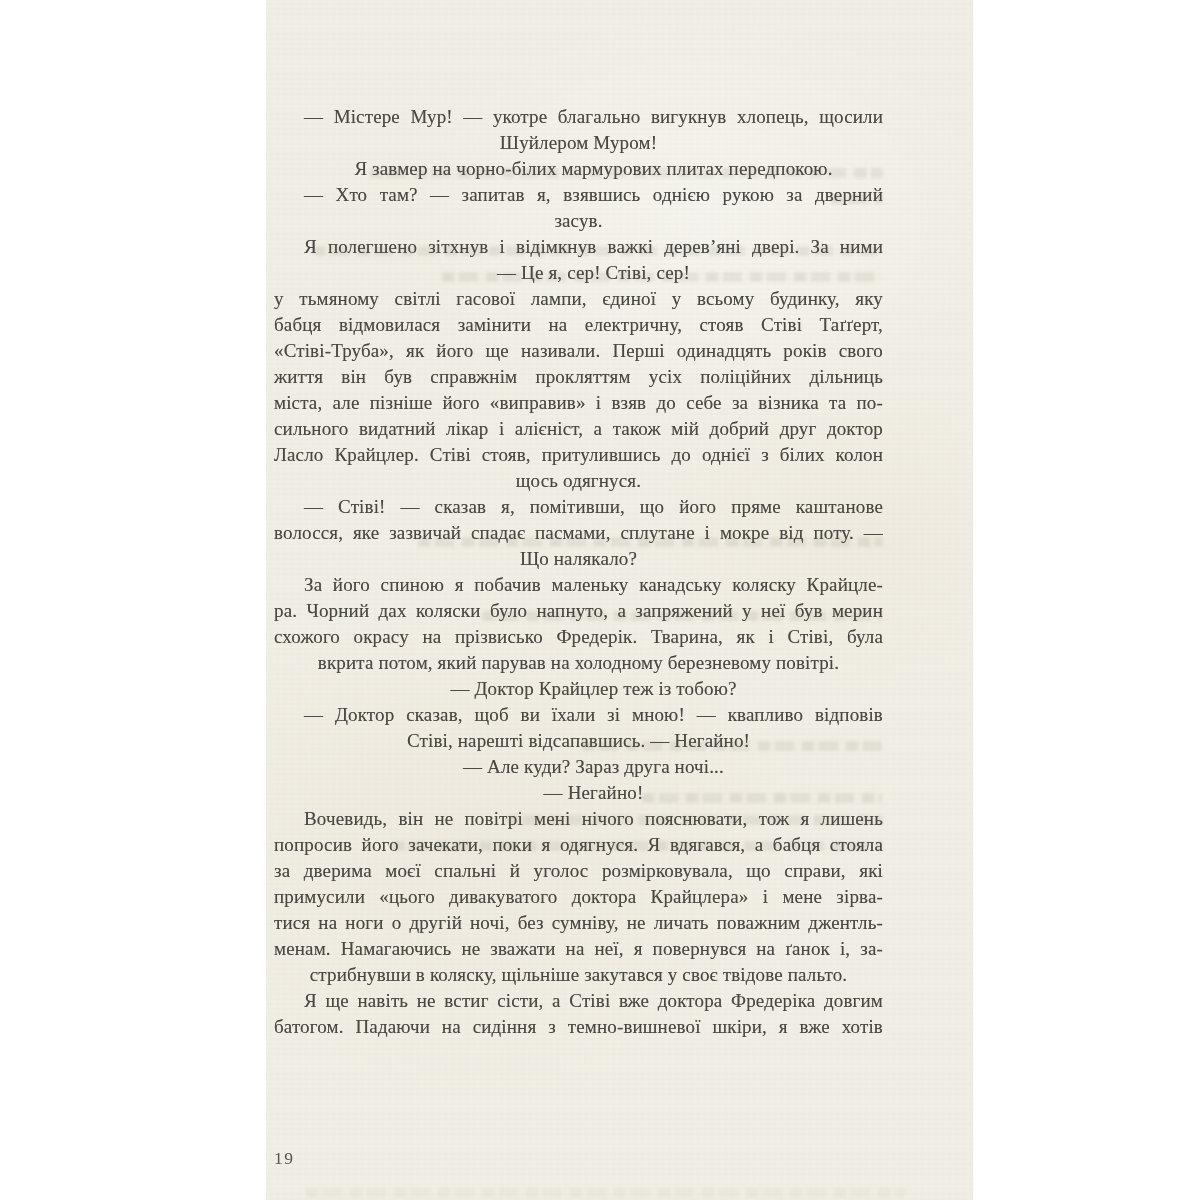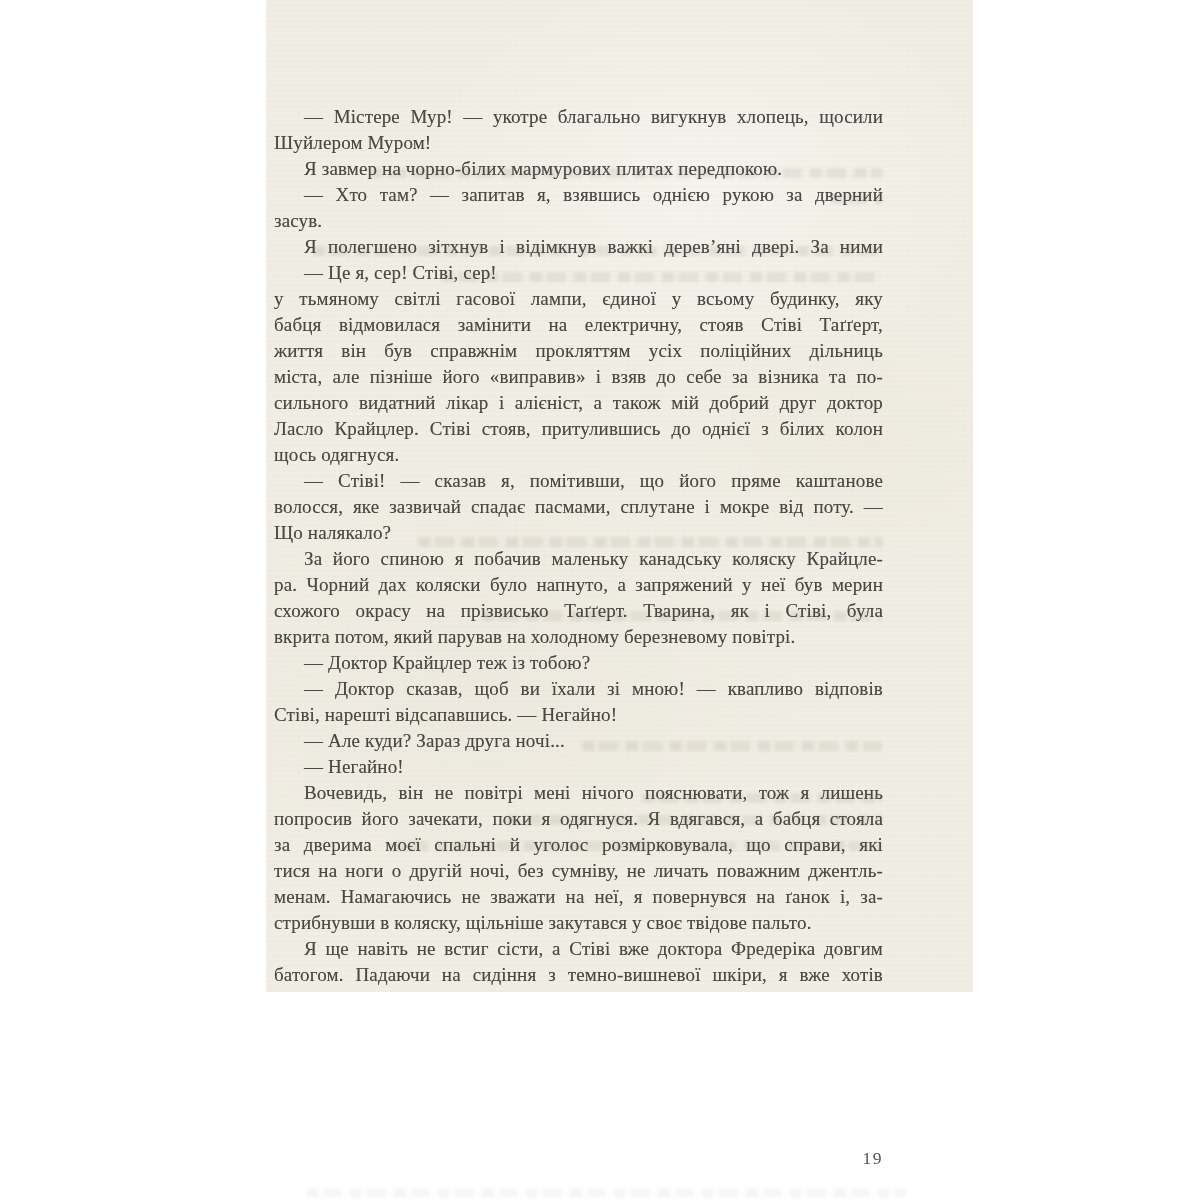--- a/index.html
+++ b/index.html
@@ -14,21 +14,21 @@
     background: var(--margin_bg, #ffffff);
     overflow: hidden;
     font-family: "Liberation Serif", "DejaVu Serif", serif;
   }
   
   .paper {
     position: absolute;
     left: 266px;
     top: 0;
     width: 707px;
-    height: 992px;
+    height: 1200px;
     background-color: var(--paper, #f0ede4);
     background-image:
       radial-gradient(ellipse 420px 300px at 62% 18%, rgba(255,255,255,0.35), rgba(255,255,255,0) 70%),
       radial-gradient(ellipse 500px 380px at 30% 70%, rgba(226,220,203,0.22), rgba(226,220,203,0) 65%),
       radial-gradient(ellipse 300px 200px at 85% 45%, rgba(233,228,212,0.30), rgba(233,228,212,0) 70%);
   }
   
   .grain {
     position: absolute;
     inset: 0;
@@ -43,36 +43,36 @@
     top: 104px;
     width: 609px;
     color: var(--ink, #4a4843);
   }
   .line {
     height: 26px;
     line-height: 26px;
     font-size: 19px;
     letter-spacing: 0.15px;
     white-space: normal;
-    text-align: left;
+    text-align: center;
     text-shadow: 0 0 0.5px rgba(74,72,67,0.45);
   }
   .line.just {
     text-align: justify;
     text-align-last: justify;
   }
   .line.first {
     text-indent: 30px;
   }
   .pagenum {
     position: absolute;
     left: 8px;
     top: 1148px;
     width: 609px;
-    text-align: right;
+    text-align: left;
     font-size: 17.5px;
     letter-spacing: 1.5px;
     color: #56544e;
   }
   
   .bleed {
     position: absolute;
     height: 10px;
     border-radius: 3px;
     opacity: 0.50;
@@ -107,40 +107,42 @@
     <div class="textcol">
         <div class="line first just">— Містере Мур! — укотре благально вигукнув хлопець, щосили</div>
         <div class="line">Шуйлером Муром!</div>
         <div class="line first">Я завмер на чорно-білих мармурових плитах передпокою.</div>
         <div class="line first just">— Хто там? — запитав я, взявшись однією рукою за дверний</div>
         <div class="line">засув.</div>
         <div class="line first just">Я полегшено зітхнув і відімкнув важкі дерев’яні двері. За ними</div>
         <div class="line first">— Це я, сер! Стіві, сер!</div>
         <div class="line just">у тьмяному світлі гасової лампи, єдиної у всьому будинку, яку</div>
         <div class="line just">бабця відмовилася замінити на електричну, стояв Стіві Таґґерт,</div>
+        <div class="line just">«Стіві-Труба», як його ще називали. Перші одинадцять років свого</div>
         <div class="line just">життя він був справжнім прокляттям усіх поліційних дільниць</div>
         <div class="line just">міста, але пізніше його «виправив» і взяв до себе за візника та по-</div>
         <div class="line just">сильного видатний лікар і алієніст, а також мій добрий друг доктор</div>
         <div class="line just">Ласло Крайцлер. Стіві стояв, притулившись до однієї з білих колон</div>
         <div class="line">щось одягнуся.</div>
         <div class="line first just">— Стіві! — сказав я, помітивши, що його пряме каштанове</div>
         <div class="line just">волосся, яке зазвичай спадає пасмами, сплутане і мокре від поту. —</div>
         <div class="line">Що налякало?</div>
         <div class="line first just">За його спиною я побачив маленьку канадську коляску Крайцле-</div>
         <div class="line just">ра. Чорний дах коляски було напнуто, а запряжений у неї був мерин</div>
-        <div class="line just">схожого окрасу на прізвисько Таґґерт. Тварина, як і Стіві, була</div>
+        <div class="line just">схожого окрасу на прізвисько Фредерік. Тварина, як і Стіві, була</div>
         <div class="line">вкрита потом, який парував на холодному березневому повітрі.</div>
         <div class="line first">— Доктор Крайцлер теж із тобою?</div>
         <div class="line first just">— Доктор сказав, щоб ви їхали зі мною! — квапливо відповів</div>
         <div class="line">Стіві, нарешті відсапавшись. — Негайно!</div>
         <div class="line first">— Але куди? Зараз друга ночі...</div>
         <div class="line first">— Негайно!</div>
         <div class="line first just">Вочевидь, він не повітрі мені нічого пояснювати, тож я лишень</div>
         <div class="line just">попросив його зачекати, поки я одягнуся. Я вдягався, а бабця стояла</div>
         <div class="line just">за дверима моєї спальні й уголос розмірковувала, що справи, які</div>
+        <div class="line just">примусили «цього дивакуватого доктора Крайцлера» і мене зірва-</div>
         <div class="line just">тися на ноги о другій ночі, без сумніву, не личать поважним джентль-</div>
         <div class="line just">менам. Намагаючись не зважати на неї, я повернувся на ґанок і, за-</div>
         <div class="line">стрибнувши в коляску, щільніше закутався у своє твідове пальто.</div>
         <div class="line first just">Я ще навіть не встиг сісти, а Стіві вже доктора Фредеріка довгим</div>
         <div class="line just">батогом. Падаючи на сидіння з темно-вишневої шкіри, я вже хотів</div>
       </div>
 
     <div class="pagenum">19</div>
   </div>
 </div>

